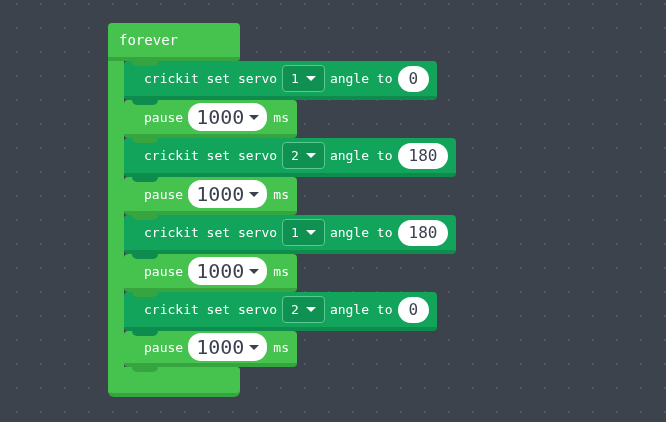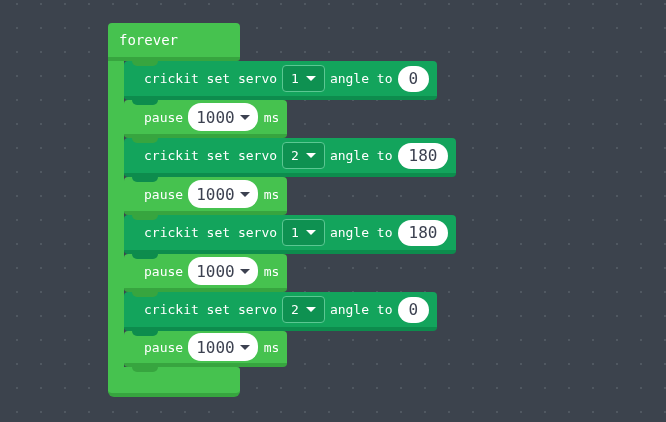--- a/index.html
+++ b/index.html
@@ -42,21 +42,21 @@
   .dd-field{
     display:inline-flex;align-items:center;justify-content:center;gap:7px;
     height:25px;padding:0 8px;border-radius:4px;
     background:#0E9151;border:1px solid #5BC792;
     color:#fff;font-size:13px;cursor:pointer;
   }
   
   .pill{
     display:inline-flex;align-items:center;justify-content:center;gap:5px;
     height:28px;padding:0 8px;border-radius:13px;
-    background:#FFFFFF;color:#3C4150;font-size:16px;cursor:pointer;
+    background:#FFFFFF;color:#3C4150;font-size:20px;cursor:pointer;
   }
   
   .oval{
     display:inline-flex;align-items:center;justify-content:center;
     height:26px;padding:0 11px;border-radius:13px;
     background:#FFFFFF;color:#3C4150;font-size:16px;cursor:text;
   }
   .arr{width:0;height:0;border-left:5px solid transparent;border-right:5px solid transparent;border-top:5px solid #fff;flex:0 0 auto;}
   .arr.dark{border-top-color:#3C4150;}
   

